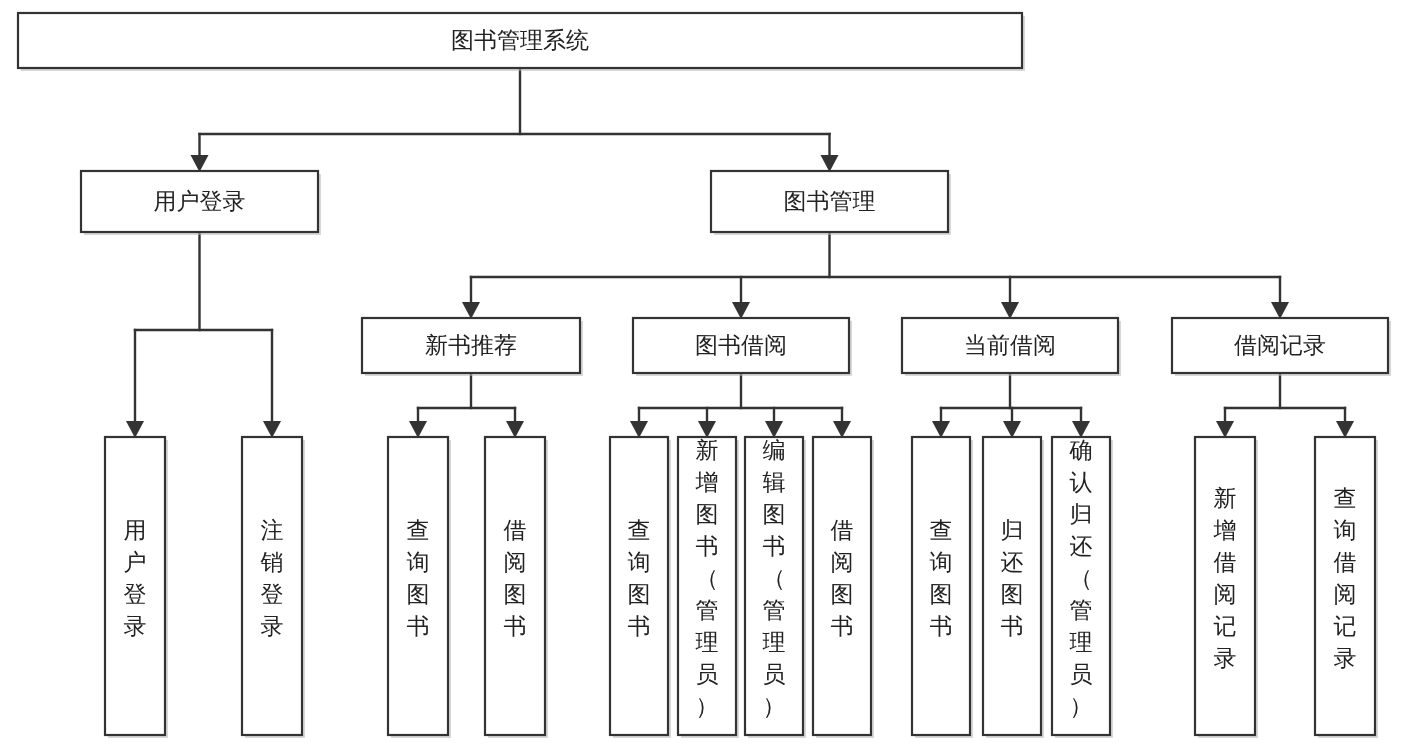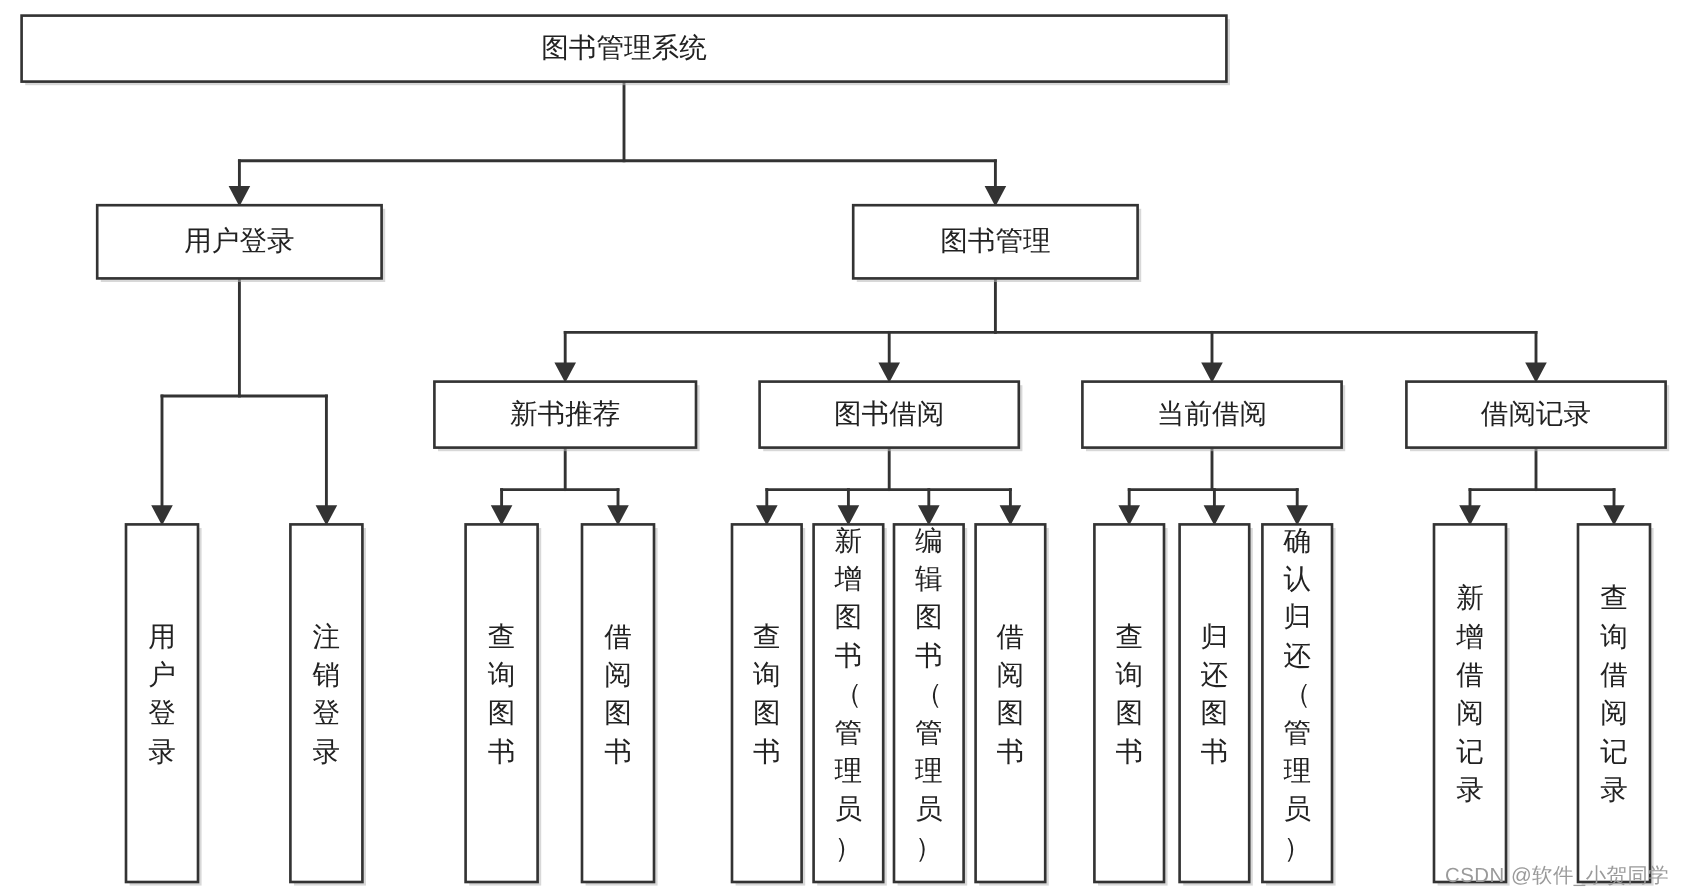--- a/index.html
+++ b/index.html
@@ -245,14 +245,13 @@
           <text x="1225" y="0" class="node-label-vertical"><tspan x="1225" y="506">新</tspan><tspan x="1225" y="538">增</tspan><tspan x="1225" y="570">借</tspan><tspan x="1225" y="602">阅</tspan><tspan x="1225" y="634">记</tspan><tspan x="1225" y="666">录</tspan></text>
         </g>
         <g>
           <rect x="1318" y="440" width="60" height="298" class="node-shadow"></rect>
           <rect x="1315" y="437" width="60" height="298" class="node-box"></rect>
           <text x="1345" y="0" class="node-label-vertical"><tspan x="1345" y="506">查</tspan><tspan x="1345" y="538">询</tspan><tspan x="1345" y="570">借</tspan><tspan x="1345" y="602">阅</tspan><tspan x="1345" y="634">记</tspan><tspan x="1345" y="666">录</tspan></text>
         </g>
       </g>
   </svg>
 
-  <div class="watermark">CSDN @软件_小贺同学</div>
 </div>
 
 </body></html>

